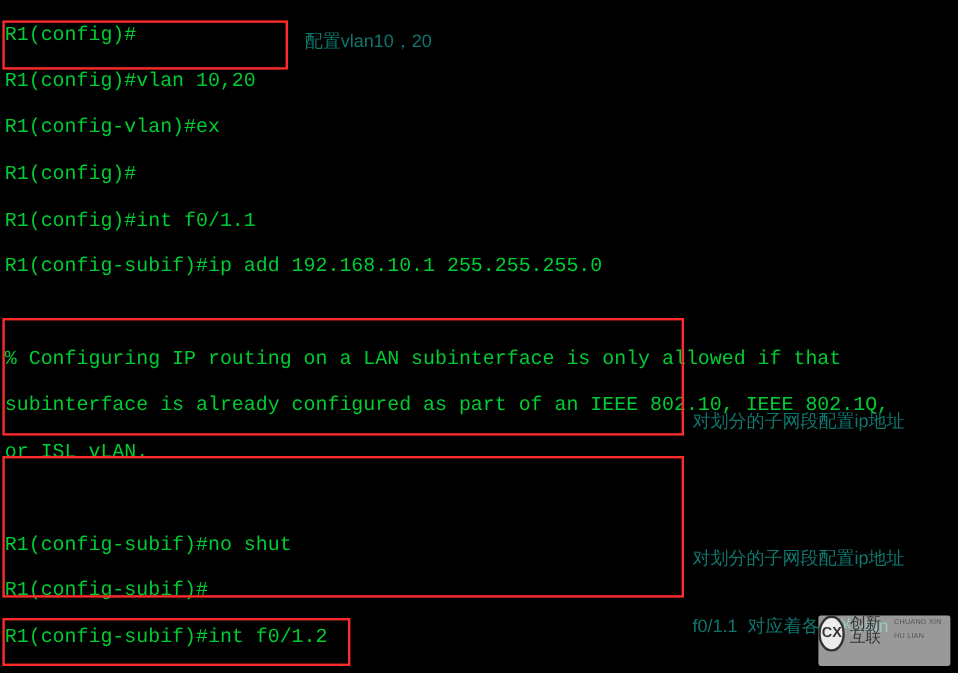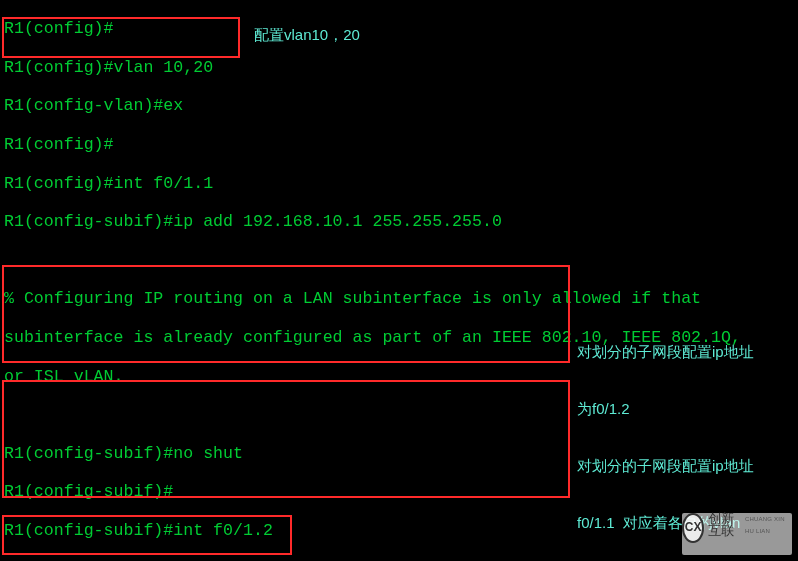--- a/index.html
+++ b/index.html
@@ -20,21 +20,21 @@
     left: 0;
     width: 100%;
     color: #00cc33;
     white-space: pre;
     padding-left: 4px;
     padding-top: 0px;
   }
   .line { display: block; min-height: 19.3px; }
   .annot {
     position: absolute;
-    color: #5eead4;
+    color: #0f766e;
     font-family: "SimSun", "Microsoft YaHei", sans-serif;
     font-size: 15px;
     white-space: pre;
   }
   .box {
     position: absolute;
     border: 2px solid #ff2a2a;
     box-sizing: border-box;
     pointer-events: none;
   }
@@ -104,21 +104,20 @@
 </div>
 
 <div class="box" style="left:2px; top:17px; width:238px; height:41px;"></div>
 <div class="box" style="left:2px; top:265px; width:568px; height:98px;"></div>
 <div class="box" style="left:2px; top:380px; width:568px; height:118px;"></div>
 <div class="box" style="left:2px; top:515px; width:290px; height:40px;"></div>
 
 <div class="annot" style="left:254px; top:25px;">配置vlan10，20</div>
 <div class="annot" style="left:577px; top:303px;">
   <span style="display:block;">对划分的子网段配置ip地址</span>
-  <span style="display:block;">为f0/1.2</span>
 </div>
 <div class="annot" style="left:577px; top:417px;">
   <span style="display:block;">对划分的子网段配置ip地址</span>
   <span style="display:block;">f0/1.1  对应着各自的vlan</span>
 </div>
 
 <div class="watermark">
   <div class="logo">CX</div>
   <div class="text">
     <span style="font-size:13px;">创新互联</span>

